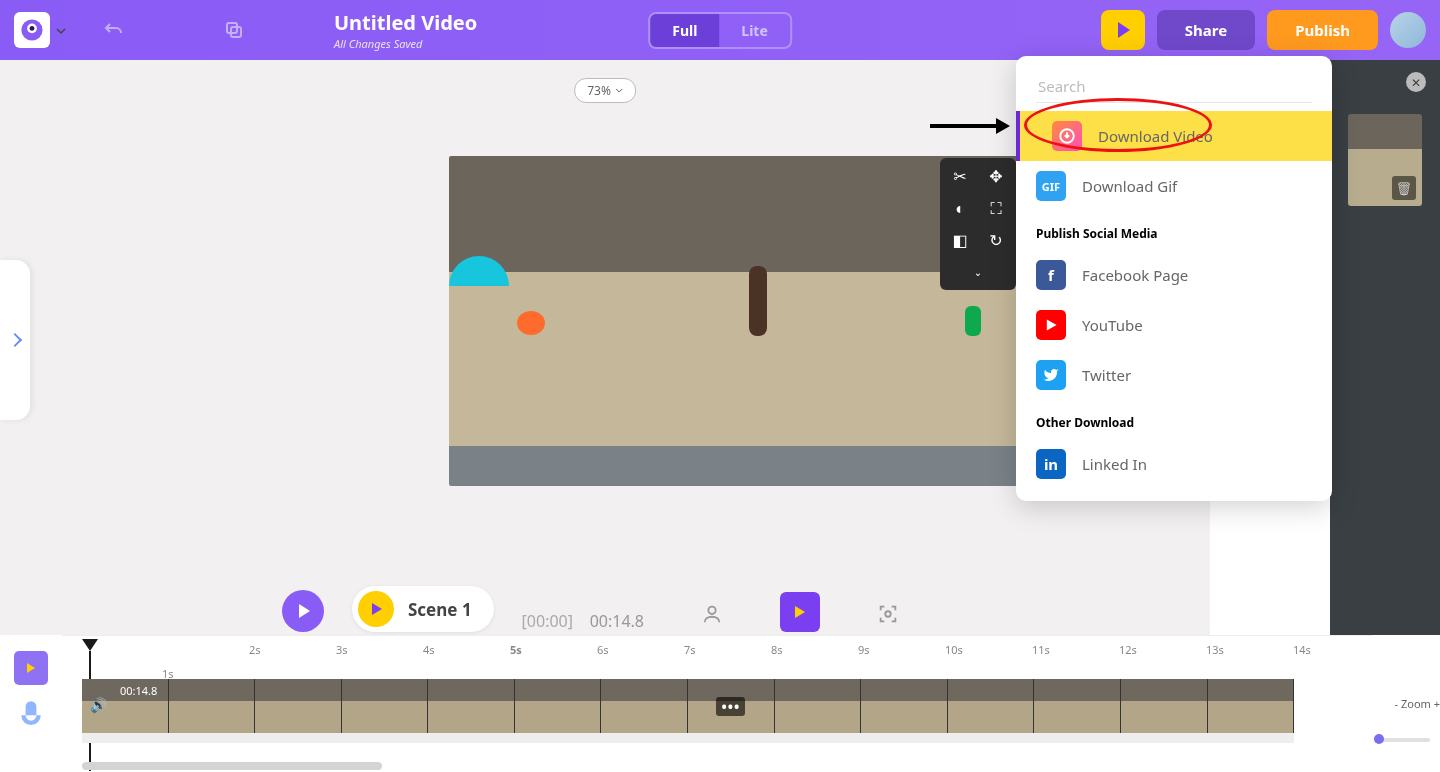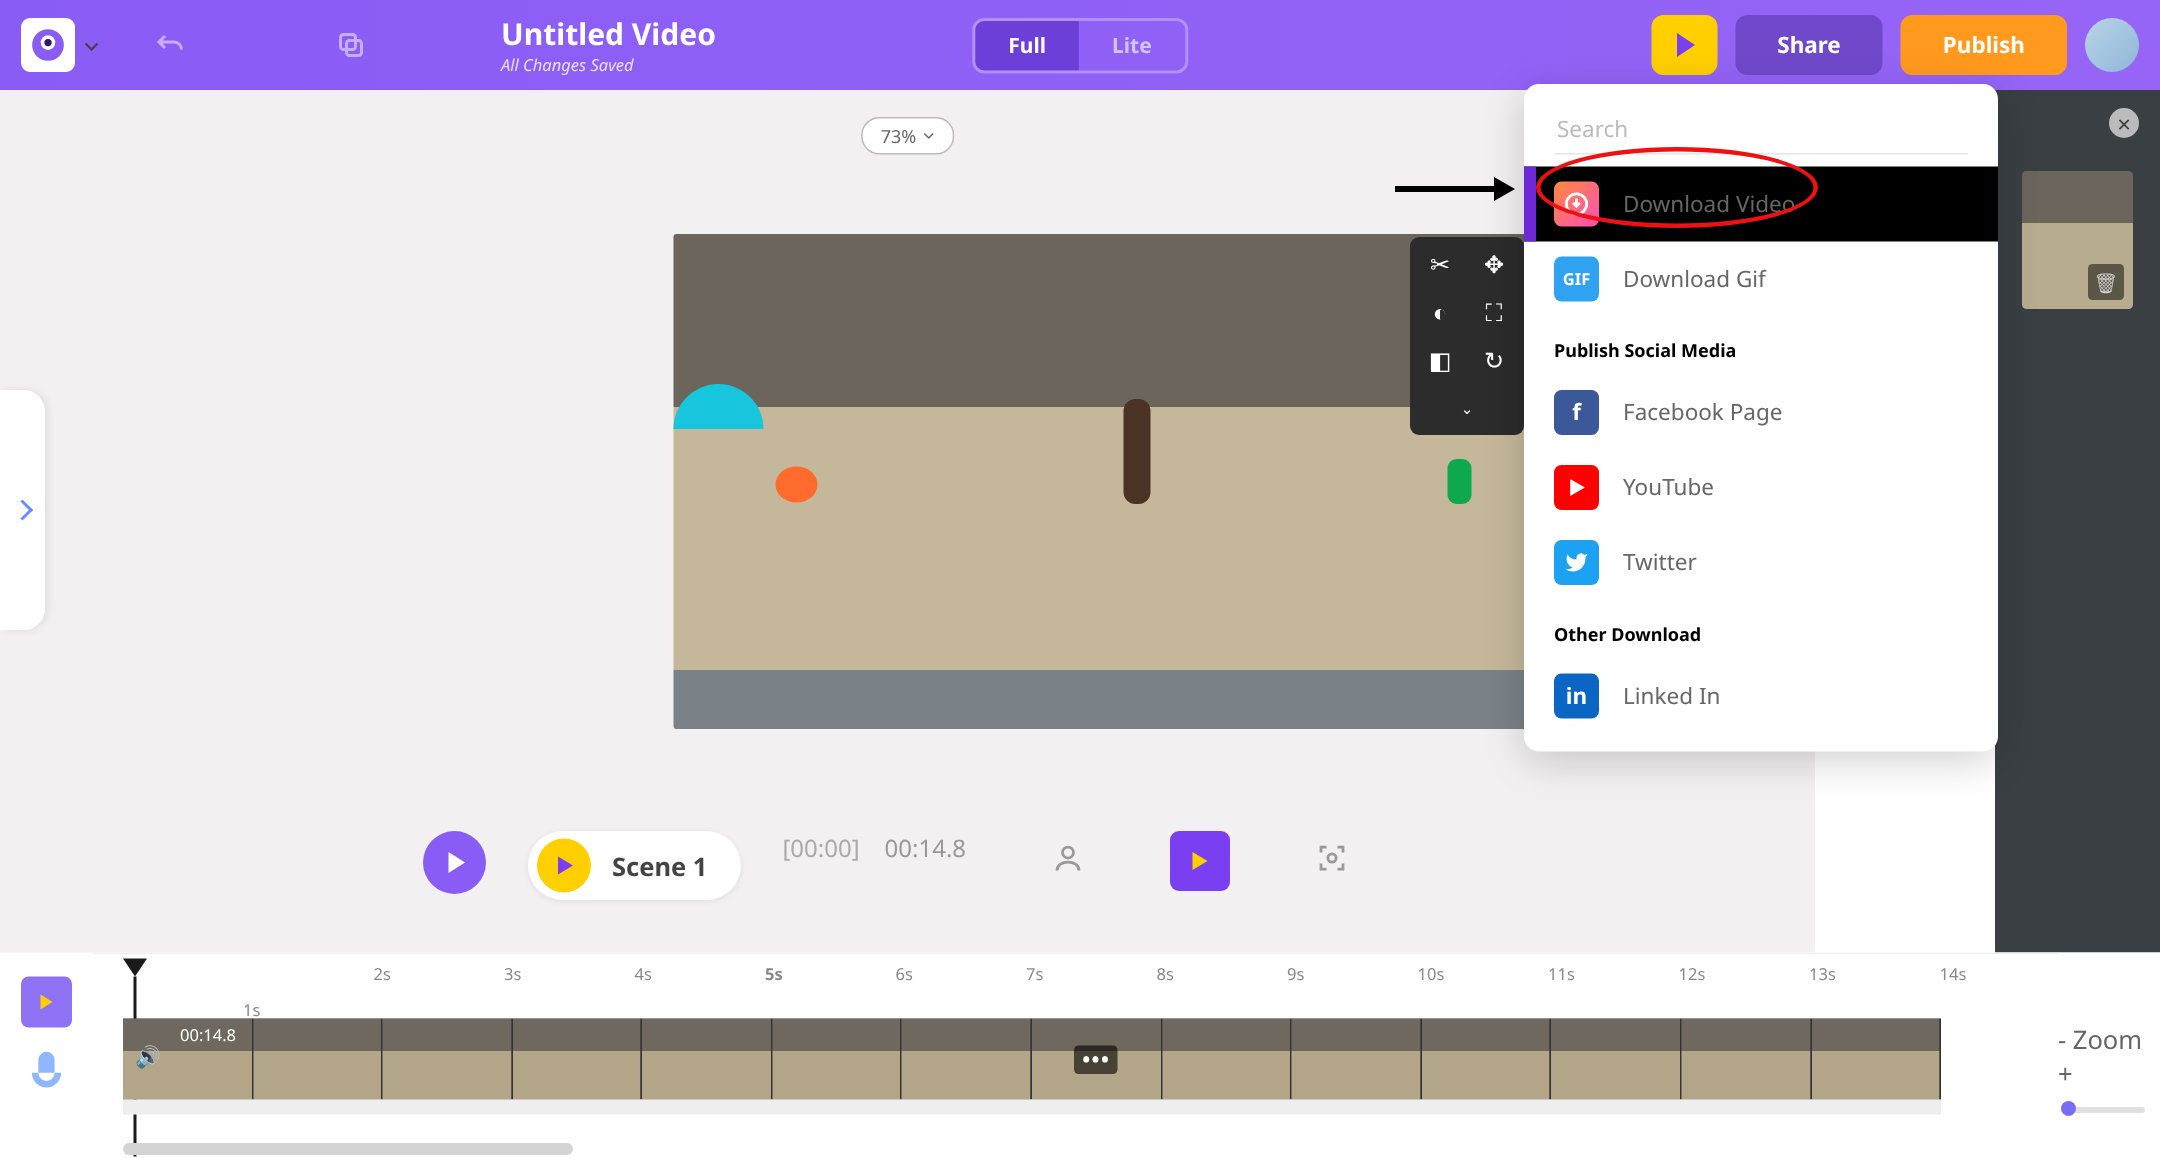--- a/index.html
+++ b/index.html
@@ -30,21 +30,21 @@
   .preview{position:absolute;top:96px;left:449px;width:580px;height:330px;background:linear-gradient(to bottom,#6b655c 0%,#6b655c 35%,#c5b89a 35%,#c5b89a 88%,#7a8288 88%);border-radius:2px}
   .umb1{position:absolute;top:100px;left:0;width:60px;height:30px;background:#17c5dd;border-radius:60px 60px 0 0}
   .umb2{position:absolute;top:92px;right:18px;width:58px;height:28px;background:#c7de2f;border-radius:60px 60px 0 0}
   .pers{position:absolute;top:110px;left:300px;width:18px;height:70px;background:#4a3225;border-radius:8px}
   .blob1{position:absolute;top:155px;left:68px;width:28px;height:24px;background:#ff6b2c;border-radius:50%}
   .blob2{position:absolute;top:150px;right:48px;width:16px;height:30px;background:#0ea84f;border-radius:6px}
   .floating{position:absolute;top:98px;left:940px;width:76px;background:#2c2c2c;border-radius:6px;padding:6px;display:grid;grid-template-columns:1fr 1fr;gap:8px;justify-items:center}
   .floating>div{width:24px;height:24px;color:#fff;display:flex;align-items:center;justify-content:center;cursor:pointer;font-size:16px}
   .floating .expand{grid-column:1/3;font-size:10px}
 
-  .ctrlrow{position:absolute;top:494px;left:0;right:0;height:78px;display:flex;align-items:flex-start;justify-content:center;gap:28px}
+  .ctrlrow{position:absolute;top:494px;left:0;right:0;height:78px;display:flex;align-items:flex-end;justify-content:center;gap:28px}
   .pplay{width:42px;height:42px;border-radius:50%;background:#8a5cf6;display:flex;align-items:center;justify-content:center;cursor:pointer}
   .pplay::after{content:"";border-left:11px solid #fff;border-top:7px solid transparent;border-bottom:7px solid transparent;margin-left:3px}
   .scenepill{display:flex;align-items:center;background:#fff;border-radius:26px;padding:5px 22px 5px 6px;box-shadow:0 1px 4px rgba(0,0,0,.08)}
   .scenepill .sp{width:36px;height:36px;border-radius:50%;background:#ffcf00;display:flex;align-items:center;justify-content:center;margin-right:14px}
   .scenepill .sp::after{content:"";border-left:10px solid #7b3ff2;border-top:6px solid transparent;border-bottom:6px solid transparent;margin-left:2px}
   .scenepill span{font-size:17px;font-weight:700;color:#444}
   .tc{font-size:16px;color:#999}
   .tc .cur{color:#aaa}
   .ibtn{width:36px;height:36px;display:flex;align-items:center;justify-content:center;color:#999;cursor:pointer;margin:0 22px}
   .filmico{width:40px;height:40px;background:#7b3ff2;border-radius:6px;display:flex;align-items:center;justify-content:center;cursor:pointer}
@@ -55,21 +55,21 @@
 
   .rpanel{position:absolute;top:60px;left:1330px;right:0;height:575px;background:#3a3f44}
   .closep{position:absolute;top:12px;right:14px;width:20px;height:20px;border-radius:50%;background:#bbb;color:#3a3f44;font-size:12px;display:flex;align-items:center;justify-content:center;cursor:pointer}
   .thumb{position:absolute;top:54px;left:18px;right:18px;height:92px;background:linear-gradient(to bottom,#6b655c 0%,#6b655c 38%,#b8ac8f 38%);border-radius:3px}
   .trash{position:absolute;bottom:6px;right:6px;width:24px;height:24px;background:rgba(0,0,0,.5);border-radius:3px;display:flex;align-items:center;justify-content:center;color:#ccc;cursor:pointer;font-size:13px}
 
   .dropdown{position:absolute;top:56px;left:1016px;width:316px;background:#fff;border-radius:10px;box-shadow:0 6px 28px rgba(0,0,0,.18);padding-top:14px;padding-bottom:12px;z-index:40}
   .dsearch{margin:0 20px 8px;border:none;border-bottom:1px solid #e6e6e6;padding:6px 2px;font-size:15px;width:276px;outline:none;color:#555}
   .dsearch::placeholder{color:#bbb}
   .ditem{display:flex;align-items:center;padding:10px 20px;cursor:pointer;gap:16px}
-  .ditem.hl{background:#000000;border-left:8px solid #6d28d9;padding-left:12px}
+  .ditem.hl{background:#fde047;border-left:4px solid #6d28d9;padding-left:32px}
   .dico{width:30px;height:30px;border-radius:5px;display:flex;align-items:center;justify-content:center;color:#fff;font-size:15px;font-weight:700;flex-shrink:0}
   .sectionh{padding:14px 20px 8px;font-size:12px;font-weight:700;color:#000000}
   .dtext{font-size:15px;color:#666}
   .anno-ellipse{position:absolute;top:98px;left:1024px;width:188px;height:54px;border:3px solid #e11;border-radius:50%;z-index:45;pointer-events:none}
   .anno-arrow{position:absolute;top:116px;left:930px;z-index:45;pointer-events:none}
 
   .tl{position:absolute;top:635px;left:0;right:0;bottom:0;background:#fff;display:flex}
   .tl-left{width:62px;display:flex;flex-direction:column;align-items:center;padding-top:16px;gap:14px}
   .tl-ico1{width:34px;height:34px;background:#8f72f4;border-radius:5px;display:flex;align-items:center;justify-content:center;cursor:pointer}
   .tl-ico1::after{content:"";border-left:8px solid #ffcf00;border-top:5px solid transparent;border-bottom:5px solid transparent}
@@ -80,21 +80,21 @@
   .ruler span{position:absolute;top:6px}
   .track{position:absolute;top:44px;left:20px;right:78px;height:54px;background:#4a4a4a;display:flex;align-items:center;overflow:hidden}
   .track .tc2{position:absolute;top:4px;left:38px;font-size:11px;color:#fff}
   .track .spk{position:absolute;left:8px;top:16px;color:#fff;font-size:14px}
   .clip{flex:1;height:100%;background:linear-gradient(to bottom,#6e685e 0%,#6e685e 40%,#b3a688 40%);border-right:1px solid #333;display:flex;align-items:center;justify-content:center}
   .clip .dots{background:rgba(0,0,0,.6);color:#fff;border-radius:3px;padding:0 5px;font-size:14px;font-weight:700;letter-spacing:1px}
   .gap{position:absolute;top:98px;left:20px;right:78px;height:10px;background:#eee}
   .phead{position:absolute;top:4px;left:20px;width:0;height:0;border-left:8px solid transparent;border-right:8px solid transparent;border-top:12px solid #1a1a1a}
   .phead::after{content:"";position:absolute;left:-1px;top:0;width:2px;height:120px;background:#1a1a1a}
   .hscroll{position:absolute;left:20px;bottom:2px;width:300px;height:8px;background:#d4d4d4;border-radius:4px}
-  .tl-right{width:68px;display:flex;align-items:center;justify-content:flex-end;font-size:17px;color:#666}
+  .tl-right{width:68px;display:flex;align-items:center;justify-content:flex-end;font-size:11px;color:#666}
   .zslider{position:absolute;right:10px;bottom:30px;width:56px;height:4px;background:#e0e0e0;border-radius:4px}
   .zslider::after{content:"";position:absolute;left:0;top:-4px;width:10px;height:10px;background:#7b6cf6;border-radius:50%}
 </style>
 </head>
 <body>
 
 <div class="topbar">
   <div class="logo">
     <svg viewBox="0 0 32 32">
         <circle cx="16" cy="16" r="13" fill="#8a5cf6"></circle>

